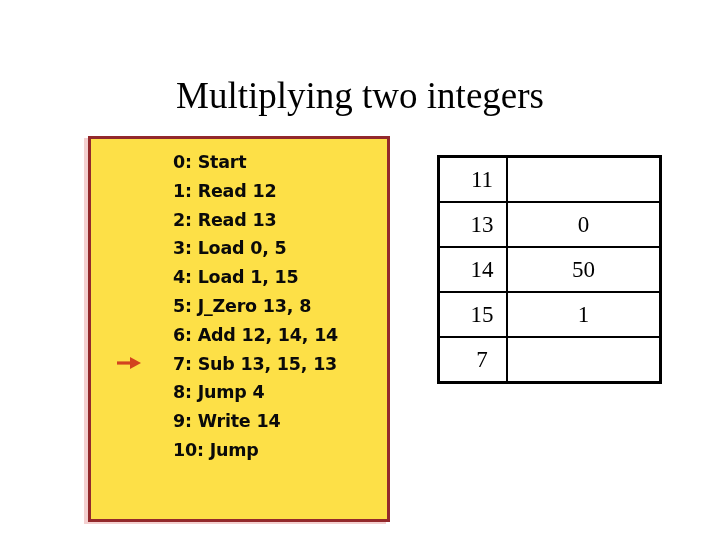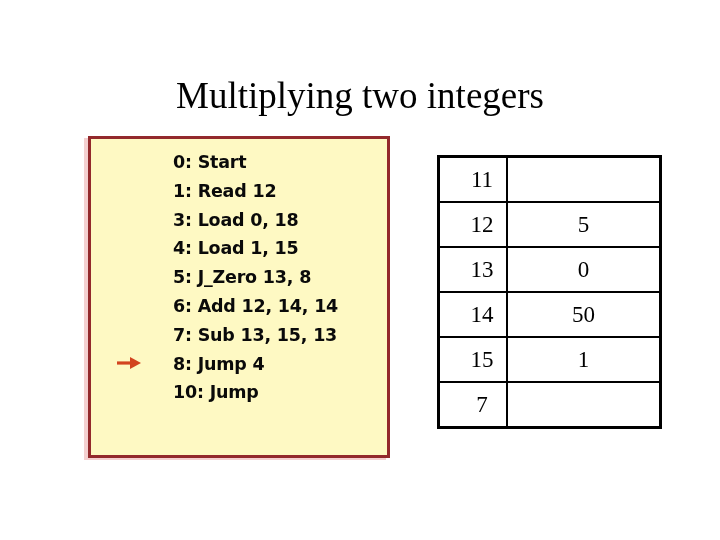--- a/index.html
+++ b/index.html
@@ -30,22 +30,22 @@
     color: #000000;
     letter-spacing: 0px;
   }
 
   
   #program-panel {
     position: absolute;
     left: 88px;
     top: 136px;
     width: 302px;
-    height: 322px;
-    background: #fef9c3;
+    height: 386px;
+    background: #fde047;
     border: 3px solid #93292c;
     box-sizing: border-box;
     box-shadow: -4px 2px 0 rgba(230, 150, 150, 0.45);
   }
   #program-list {
     position: absolute;
     left: 82px;
     top: 9px;
     margin: 0;
     padding: 0;
@@ -102,44 +102,42 @@
 <body>
 
 <div id="slide">
 
   <div id="slide-title">Multiplying two integers</div>
 
   <div id="program-panel">
     <ul id="program-list">
       <li class="code-line">0: Start</li>
       <li class="code-line">1: Read 12</li>
-      <li class="code-line">3: Load 0, 18</li>
+      <li class="code-line">2: Read 13</li>
+      <li class="code-line">3: Load 0, 5</li>
       <li class="code-line">4: Load 1, 15</li>
       <li class="code-line">5: J_Zero 13, 8</li>
       <li class="code-line">6: Add 12, 14, 14</li>
       <li class="code-line">7: Sub 13, 15, 13</li>
       <li class="code-line">8: Jump 4</li>
+      <li class="code-line">9: Write 14</li>
       <li class="code-line">10: Jump</li>
     </ul>
   </div>
 
   <svg id="exec-arrow" viewBox="0 0 26 16">
     <line x1="1" y1="8" x2="17" y2="8" stroke="#d2441f" stroke-width="3.2"></line>
     <polygon points="14,2 25,8 14,14" fill="#d2441f"></polygon>
   </svg>
 
   <table id="memory-table">
     <tbody>
       <tr>
         <td class="addr-cell">11</td>
         <td class="value-cell"></td>
-      </tr>
-      <tr>
-        <td class="addr-cell">12</td>
-        <td class="value-cell">5</td>
       </tr>
       <tr>
         <td class="addr-cell">13</td>
         <td class="value-cell">0</td>
       </tr>
       <tr>
         <td class="addr-cell">14</td>
         <td class="value-cell">50</td>
       </tr>
       <tr>

